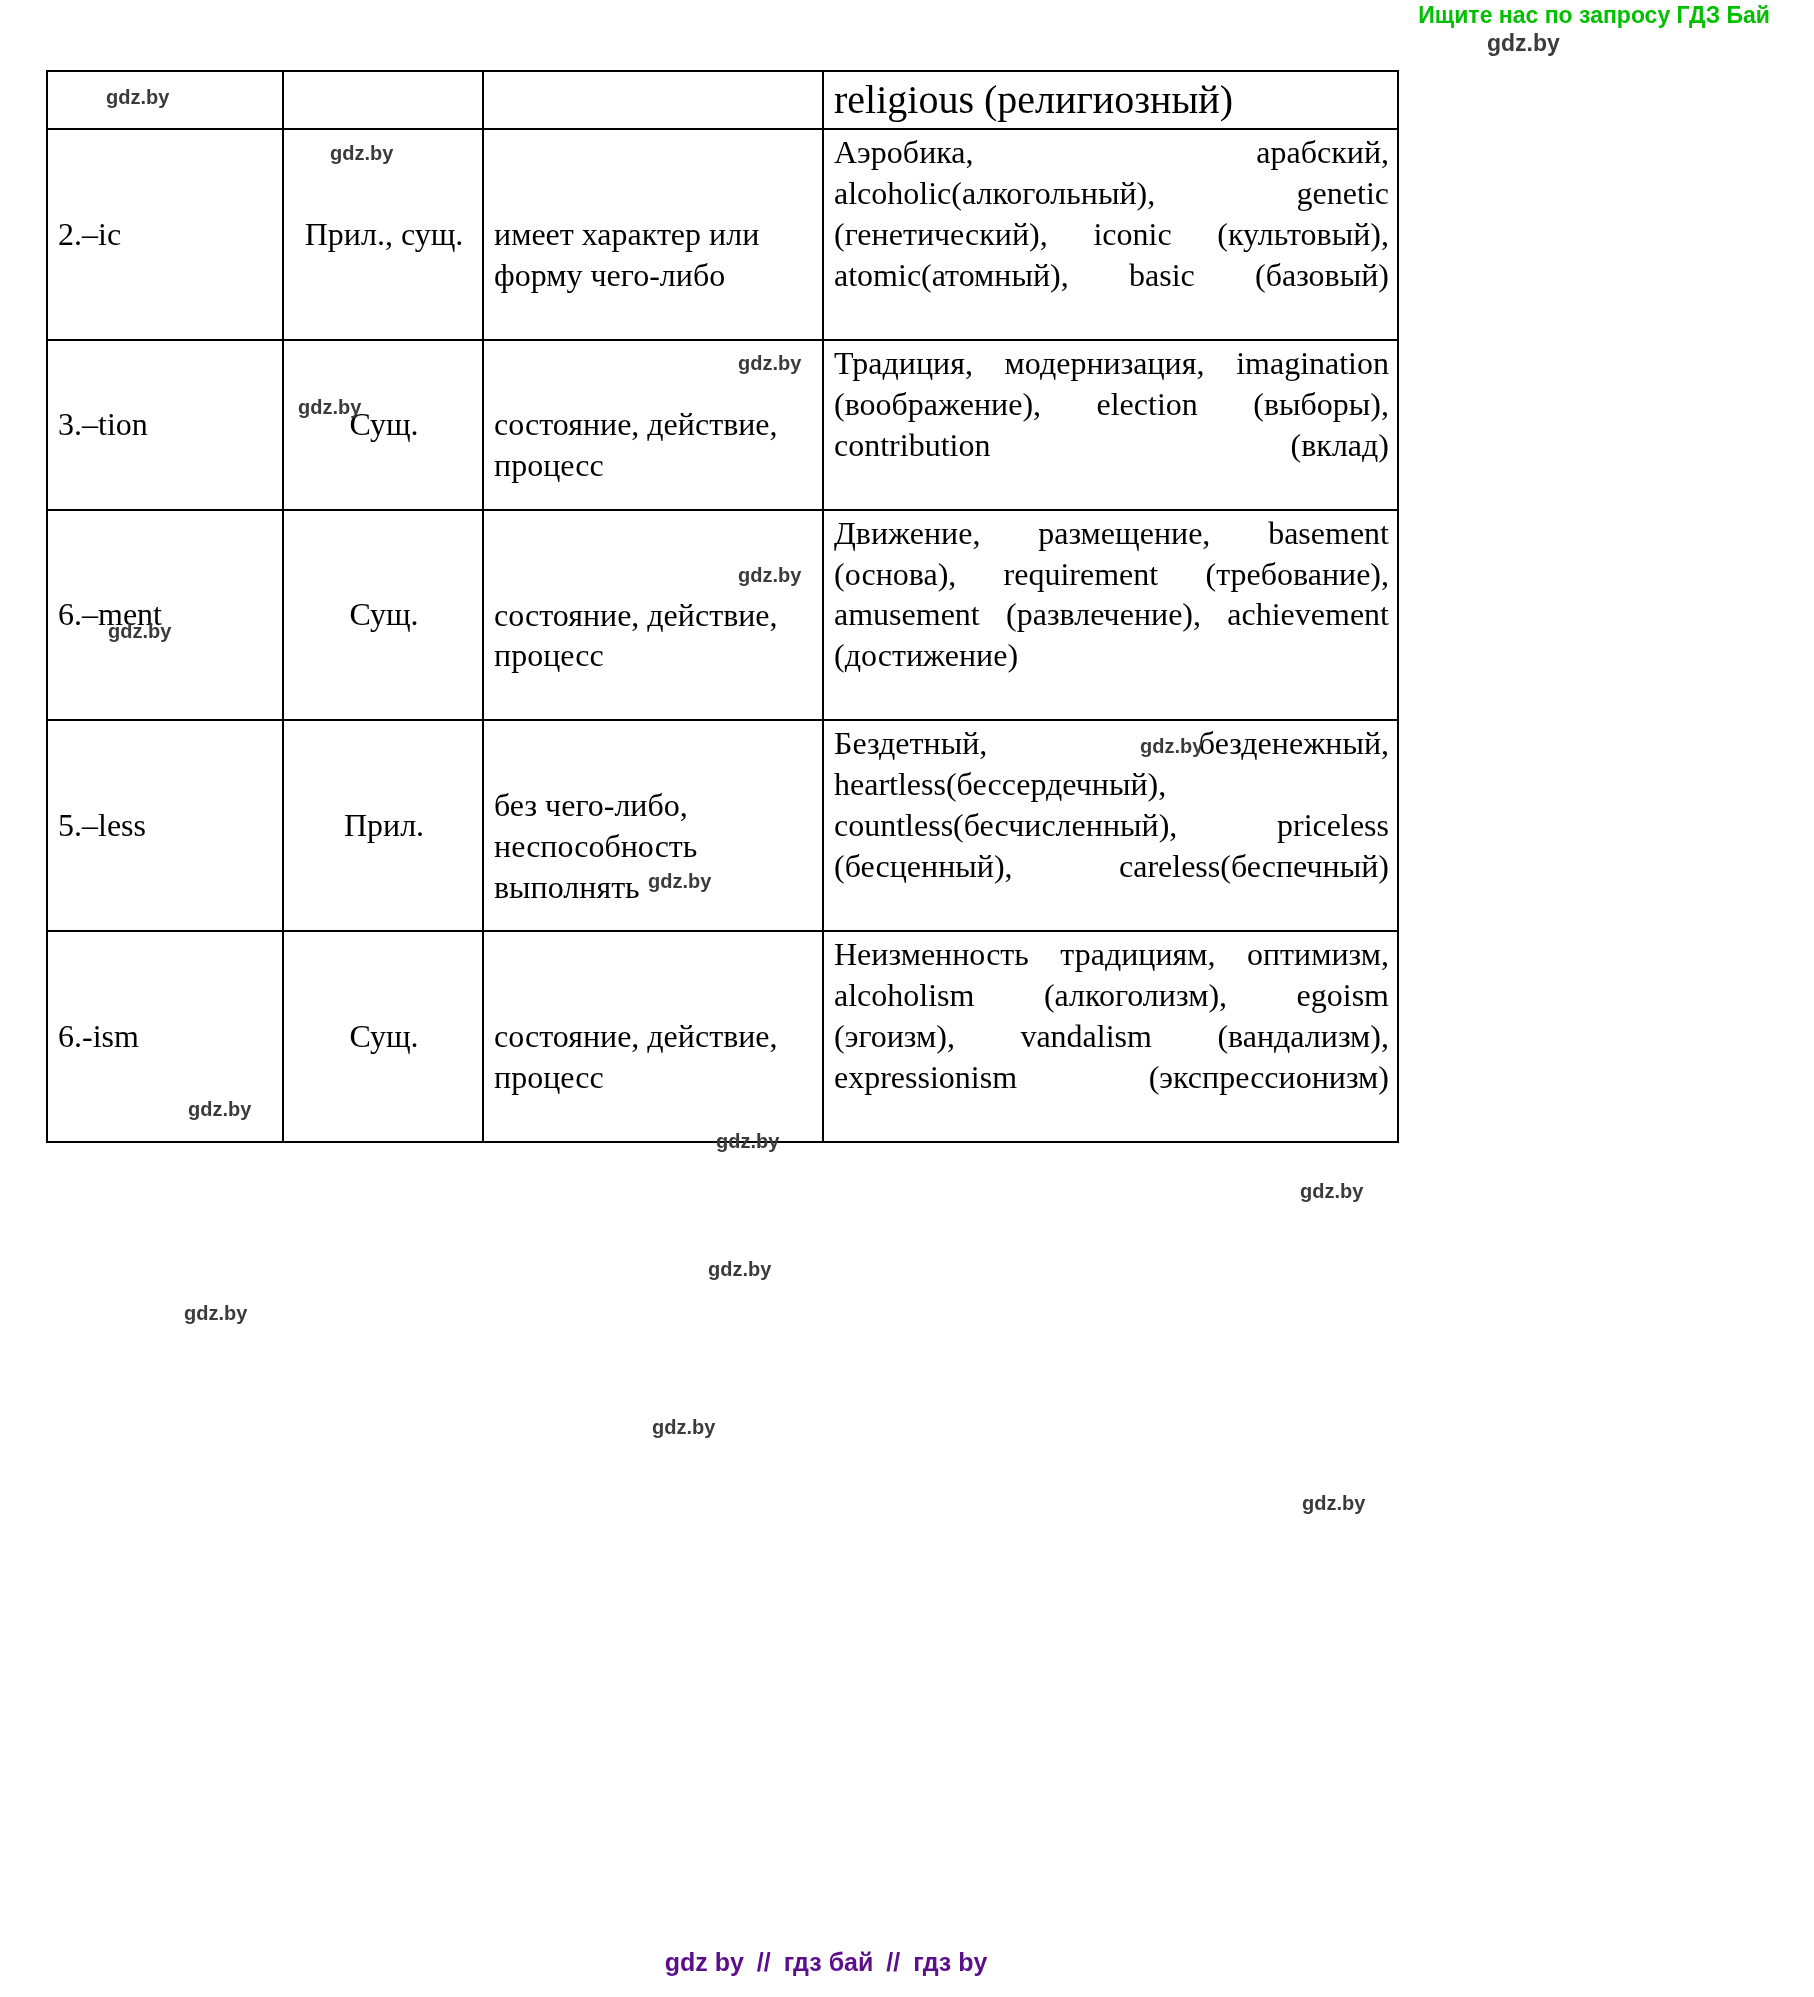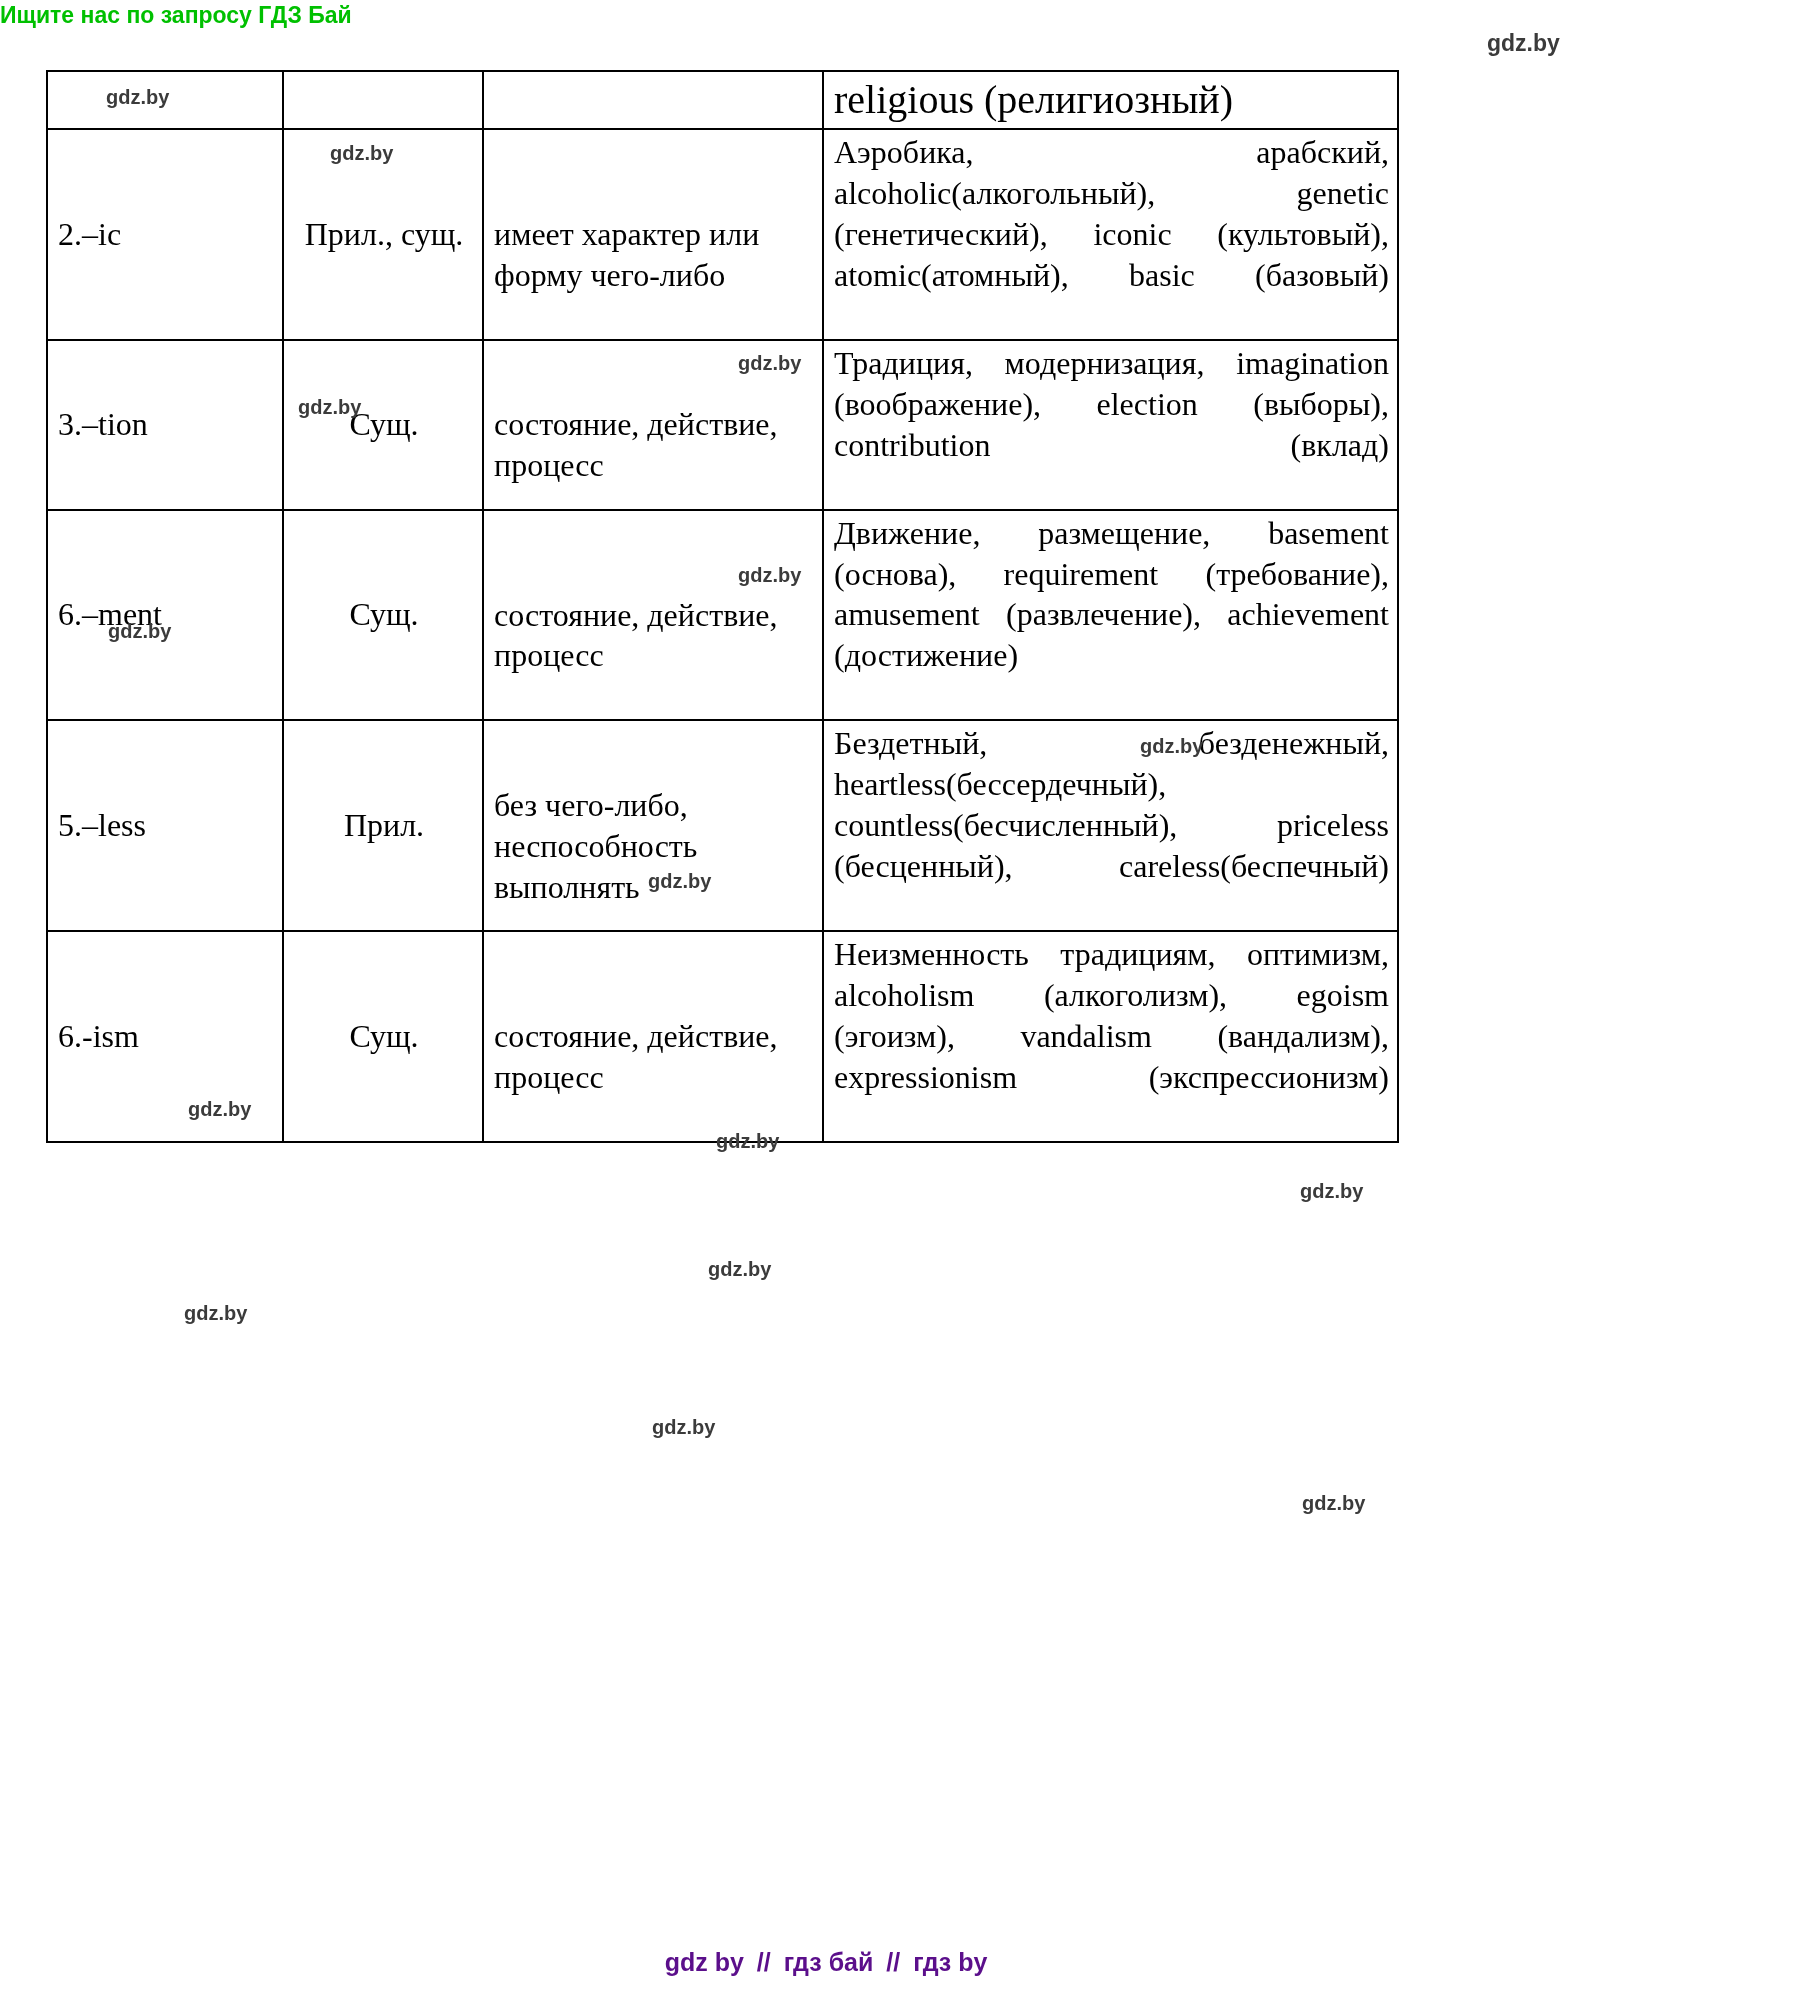--- a/index.html
+++ b/index.html
@@ -14,21 +14,21 @@
     font-family: "Liberation Serif", "DejaVu Serif", serif;
     overflow: hidden;
   }
 
   
   .promo {
     position: absolute;
     top: 2px;
     left: 0;
     width: 1770px;
-    text-align: left;
+    text-align: right;
     color: #00c000;
     font-family: "Liberation Sans", sans-serif;
     font-weight: bold;
     font-size: 23px;
     letter-spacing: 0px;
   }
 
   
   .wm {
     position: absolute;

